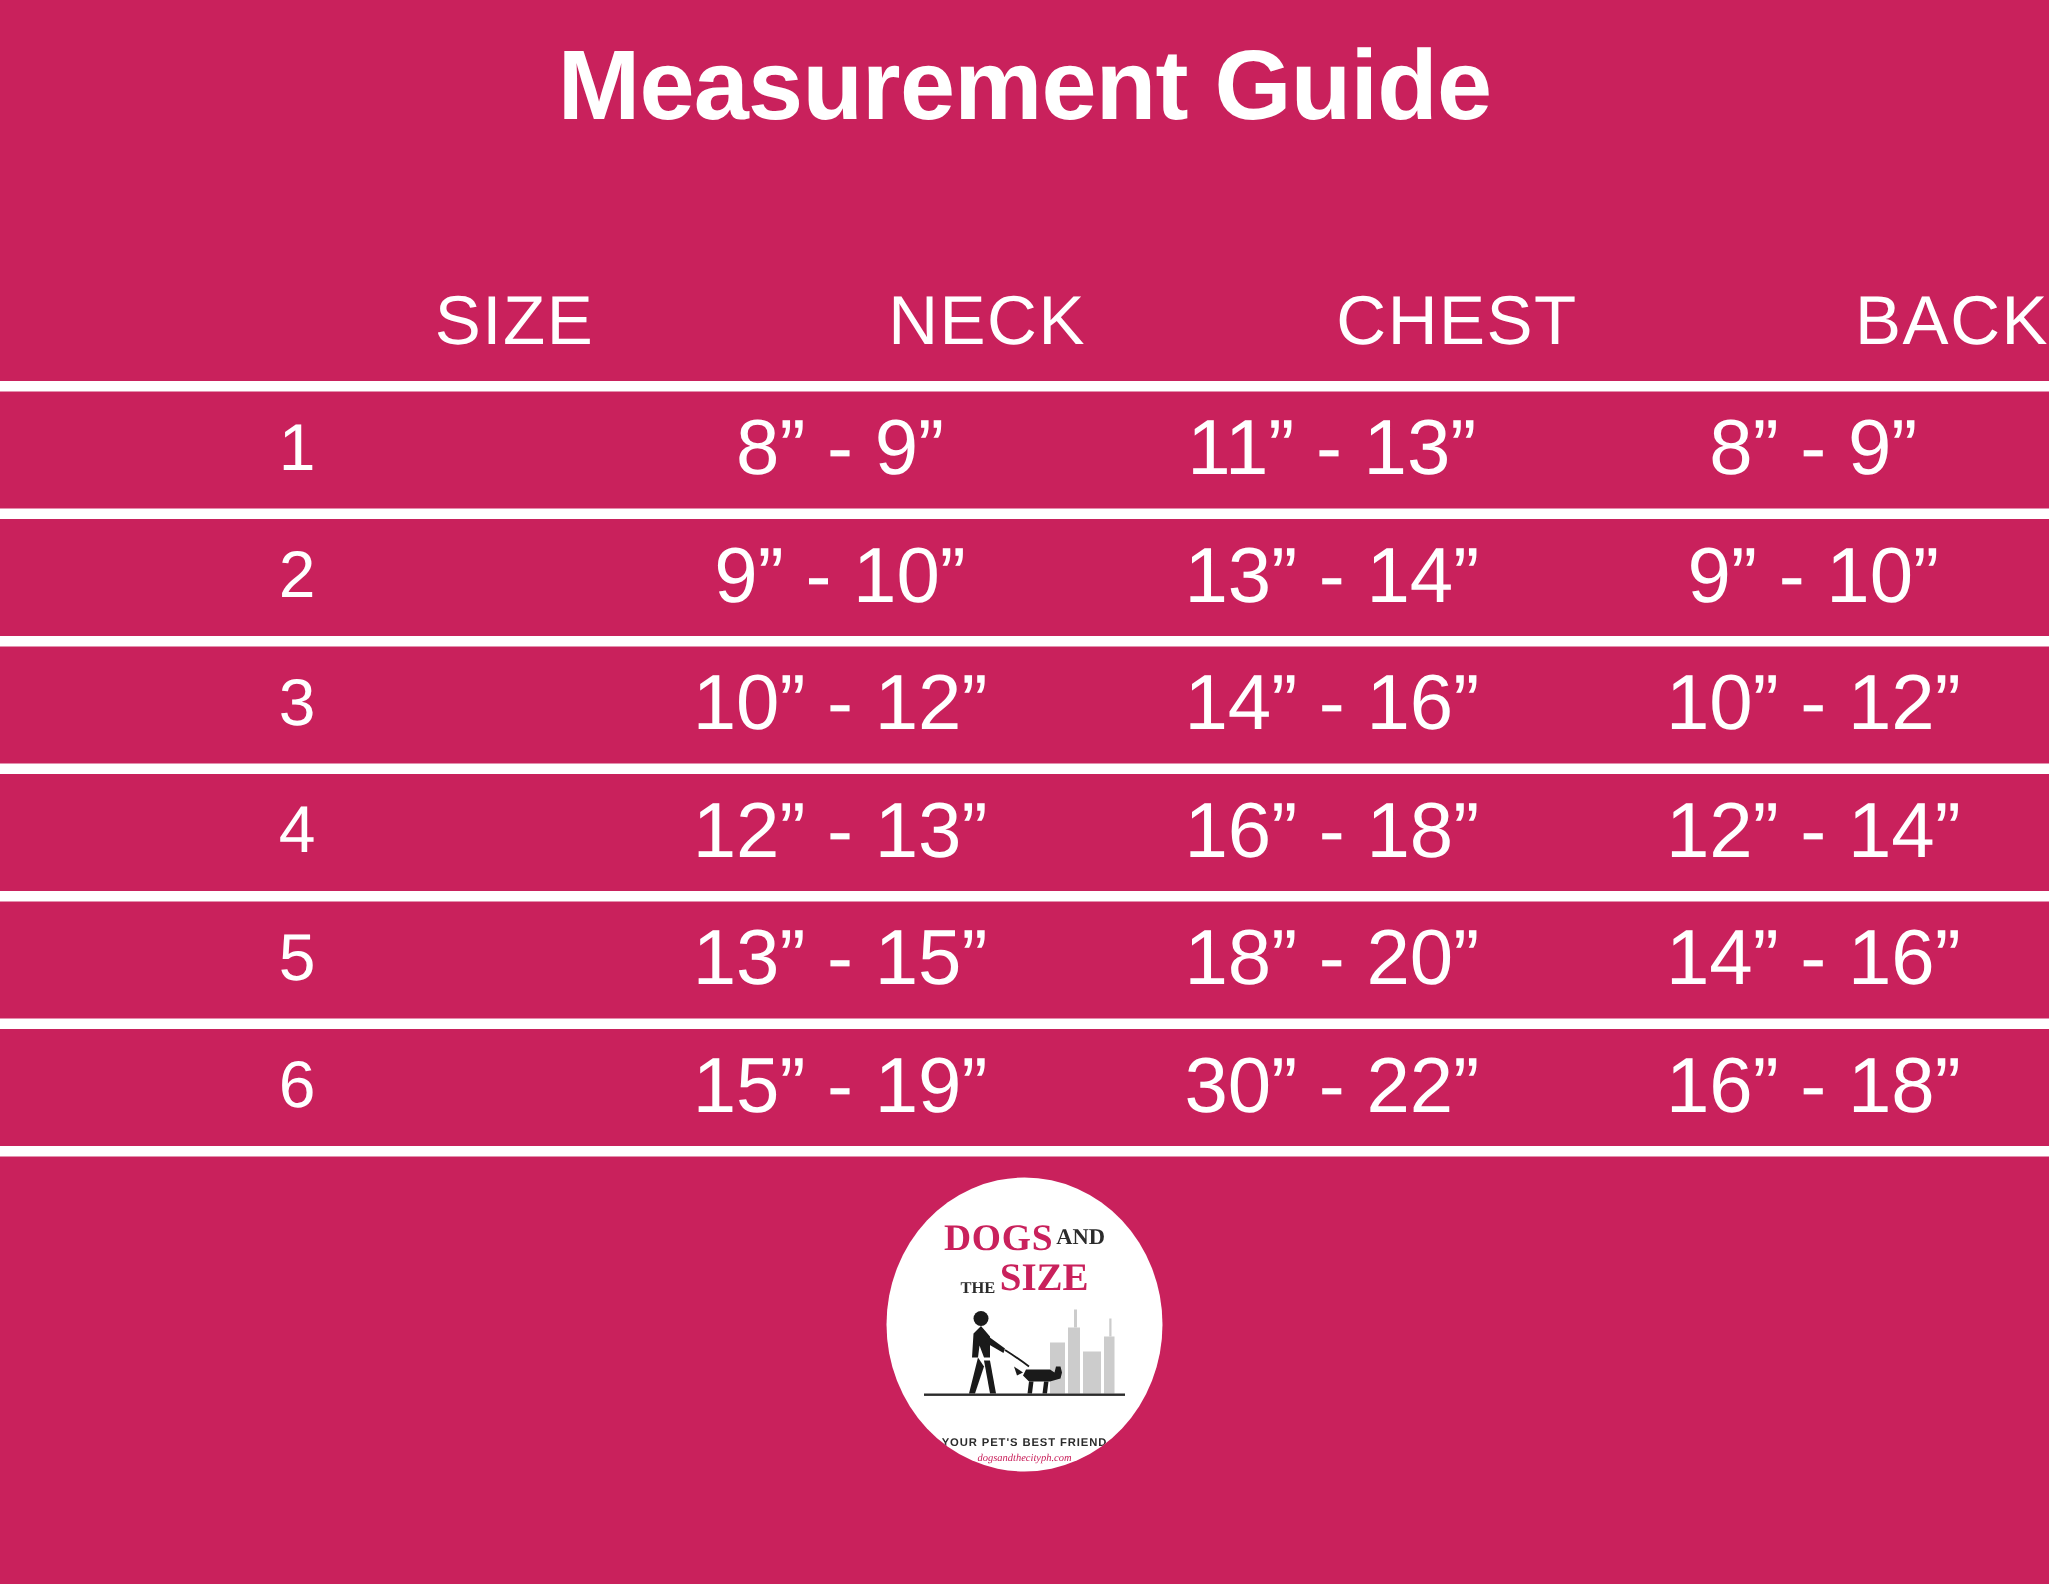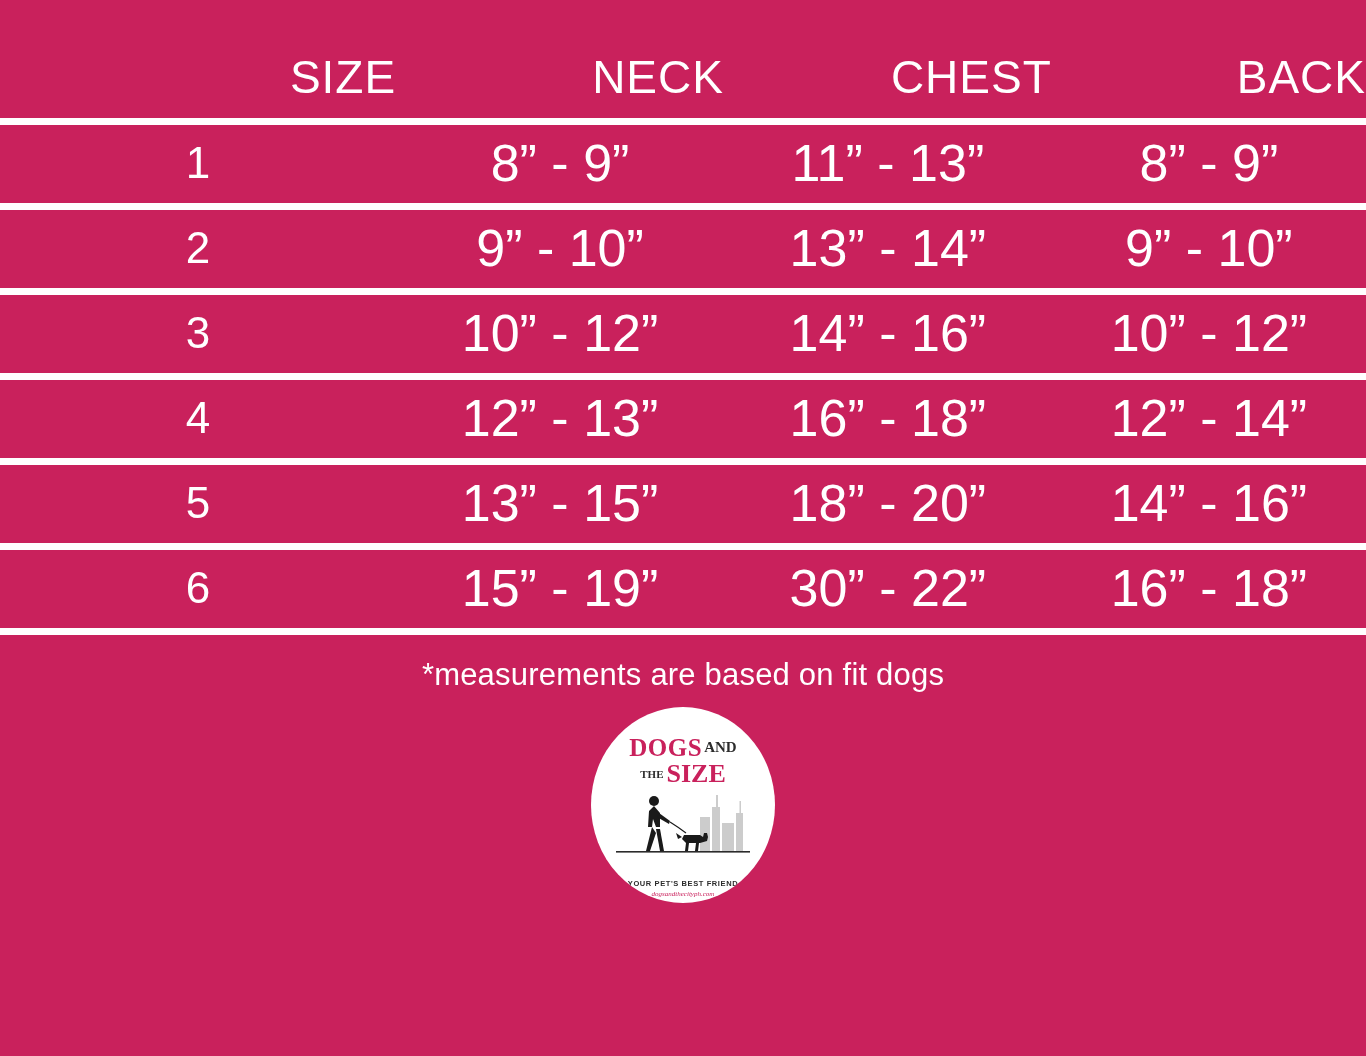--- a/index.html
+++ b/index.html
@@ -112,21 +112,21 @@
     letter-spacing: 0;
   }
   .logo-line2 {
     color: #c9215c;
     font-family: "Liberation Serif", serif;
     font-size: 26px;
     font-weight: bold;
     line-height: 1;
     margin-top: 1px;
     display: flex;
-    align-items: center;
+    align-items: flex-end;
   }
   .logo-the {
     font-size: 11px;
     color: #2b2b2b;
     margin-right: 3px;
   }
   .logo-art {
     margin-top: 2px;
     width: 150px;
     height: 72px;
@@ -154,20 +154,21 @@
     width: 100%;
     height: 18px;
     background: #c9215c;
   }
 </style>
 </head>
 <body>
 
 <div class="page">
 
+  <h1 class="title">Measurement Guide</h1>
 
   <div class="table-wrap">
     <table class="size-table">
       <colgroup>
         <col class="c-size">
         <col class="c-neck">
         <col class="c-chest">
         <col class="c-back">
       </colgroup>
       <thead>
@@ -212,21 +213,20 @@
         <tr>
           <td class="size-col">6</td>
           <td>15” - 19”</td>
           <td>30” - 22”</td>
           <td>16” - 18”</td>
         </tr>
       </tbody>
     </table>
   </div>
 
-  <div class="note">*measurements are based on fit dogs</div>
 
   <div class="logo-area">
     <div class="logo-circle">
       <div class="logo-line1">
         <span>DOGS</span>
         <span class="logo-and">AND</span>
       </div>
       <div class="logo-line2">
         <span class="logo-the">THE</span>
         <span>SIZE</span>

